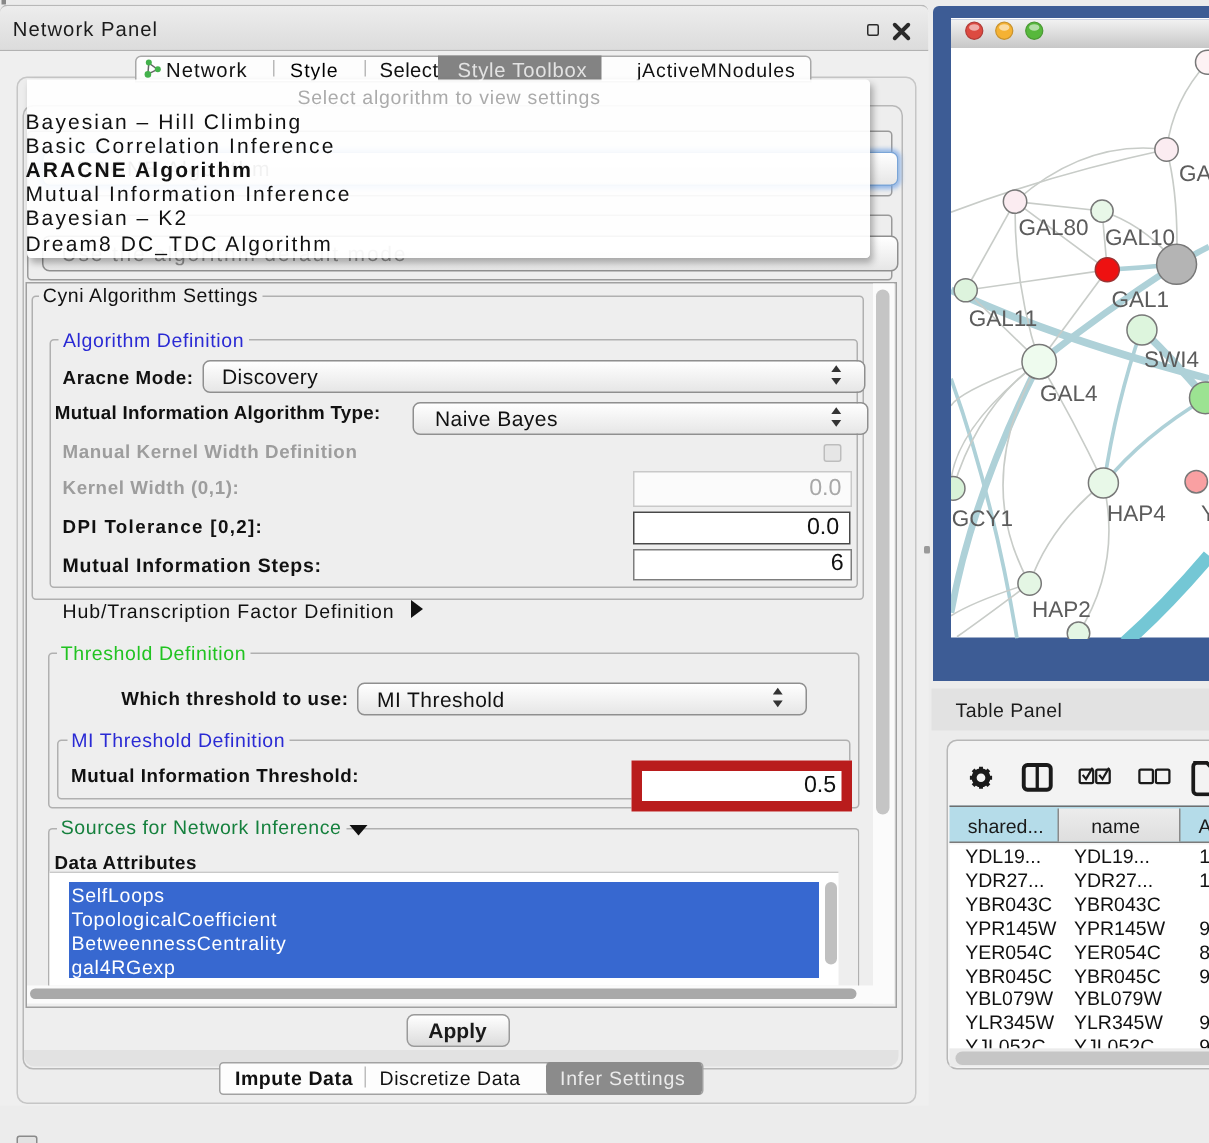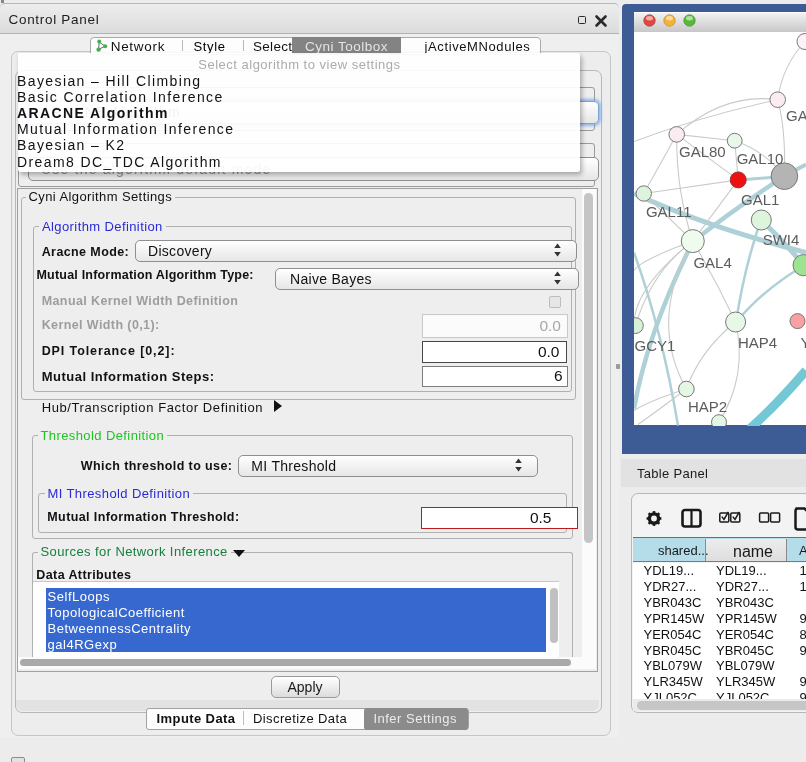--- a/index.html
+++ b/index.html
@@ -9,21 +9,21 @@
 .fl{position:absolute;font-size:12.5px;letter-spacing:0.4px;font-weight:bold;color:#111;line-height:13px;white-space:nowrap}
 .combo{position:absolute;border:1px solid #8f8f8f;border-radius:5px;background:linear-gradient(#ffffff,#e6e6e6);font-size:14px;letter-spacing:0.3px;color:#111;white-space:nowrap}
 .sp{position:absolute}
 .fld{position:absolute;background:#fff;font-size:13px;color:#111;text-align:right}
 .di{position:absolute;left:17px;font-size:14px;letter-spacing:1.4px;line-height:16px;color:#111;white-space:nowrap}
 </style></head><body>
 
 <div class="a" style="left:1px;top:0px;width:3px;height:3px;background:#888"></div>
 <div class="a" id="cpwin" style="left:0px;top:3px;width:619px;height:734px;background:#efefef;border-radius:5px 5px 0 0"></div>
 <div class="a" style="left:0px;top:3px;width:618.5px;height:28.5px;background:linear-gradient(#ededed,#dcdcdc);border-top:1px solid #b8b8b8;border-bottom:1px solid #b2b2b2;border-radius:5px 5px 0 0"></div>
-<div class="a" style="left:8.5px;top:12px;font-size:13.5px;letter-spacing:0.7px;color:#1c1c1c">Control Panel</div>
+<div class="a" style="left:8.5px;top:12px;font-size:13.5px;letter-spacing:0.7px;color:#1c1c1c">Network Panel</div>
 <div class="a" style="left:578px;top:16px;width:5.5px;height:6px;border:1.8px solid #2a2a2a;border-radius:1.5px"></div>
 <svg class="a" style="left:593px;top:13px" width="16" height="16" viewBox="0 0 16 16">
     <path d="M3.5 3.5 L12.5 12.5 M12.5 3.5 L3.5 12.5" stroke="#2a2a2a" stroke-width="2.6" stroke-linecap="round"></path>
   </svg>
 
 <div class="a" style="left:10.5px;top:51px;width:598px;height:683px;background:#ededed;border:1px solid #c6c6c6;border-radius:7px"></div>
 
 <div class="a" style="left:14.5px;top:70px;width:585px;height:641px;background:#eeeeee;border:1px solid #b8b8b8;border-radius:7px"></div>
 <div class="a" style="left:15.5px;top:699.5px;width:583px;height:11px;background:#e2e2e2;border-radius:0 0 7px 7px"></div>
 
@@ -33,21 +33,21 @@
 <div class="a" style="left:243.1px;top:40px;width:1px;height:11px;background:#b9b9b9"></div>
 <svg class="a" style="left:96px;top:39px" width="12" height="13" viewBox="0 0 12 13">
     <path d="M3.2 3 L2.6 10.4 M3.2 3 L9 7.2 M2.6 10.4 L9 7.2" fill="none" stroke="#666" stroke-width="1"></path>
     <circle cx="3.2" cy="2.6" r="2" fill="#43b14b"></circle>
     <circle cx="2.6" cy="10.6" r="2.2" fill="#43b14b"></circle>
     <circle cx="9.2" cy="7.2" r="2" fill="#43b14b"></circle>
   </svg>
 <div class="a" style="left:110.7px;top:38.5px;font-size:13.5px;letter-spacing:0.7px;color:#111">Network</div>
 <div class="a" style="left:193.4px;top:38.5px;font-size:13px;letter-spacing:0.7px;color:#000000">Style</div>
 <div class="a" style="left:253px;top:38.5px;font-size:13.5px;letter-spacing:0.3px;color:#111">Select</div>
-<div class="a" style="left:305px;top:38.5px;font-size:13.5px;letter-spacing:0.5px;color:#e3e3e3">Cyni Toolbox</div>
+<div class="a" style="left:305px;top:38.5px;font-size:13.5px;letter-spacing:0.5px;color:#e3e3e3">Style Toolbox</div>
 <div class="a" style="left:424.6px;top:38.5px;font-size:13px;letter-spacing:0.6px;color:#111">jActiveMNodules</div>
 
 <div class="fs" style="left:18px;top:87px;width:575px;height:42px;border-color:#9a9a9a"></div>
 <div class="combo" style="left:28px;top:101px;width:557px;height:21px;line-height:21px;padding-left:12px;box-shadow:0 0 3px 1.5px rgba(110,160,230,.7);border-color:#7aa5d8;letter-spacing:1.2px;color:#555">ARACNE Algorithm</div>
 <div class="fs" style="left:18px;top:142.5px;width:575px;height:42px;border-color:#9a9a9a"></div>
 <div class="combo" style="left:28px;top:157px;width:557px;height:22px;line-height:22px;padding-left:12px;letter-spacing:1.2px;color:#909090">Use the algorithm default mode</div>
 
 <div class="a" style="left:17px;top:187.5px;width:579px;height:482px;border:1px solid #a0a0a0;background:#eeeeee"></div>
 <div class="a" style="left:581.5px;top:188.5px;width:14px;height:480px;background:#fbfbfb"></div>
 <div class="a" style="left:583.5px;top:193px;width:9.5px;height:350px;background:#c5c5c5;border-radius:5px"></div>
@@ -98,38 +98,38 @@
 <div class="fl" style="left:80.8px;top:460px">Which threshold to use:</div>
 <div class="combo" style="left:238.3px;top:454.5px;width:286px;height:20px;line-height:20px;padding-left:12px">MI Threshold</div>
 <svg class="sp" style="left:513.5px;top:456.5px" width="9" height="16" viewBox="0 0 9 16">
     <path d="M4.5 1.5 L7.8 6 L1.2 6 Z" fill="#333"></path>
     <path d="M4.5 14.5 L1.2 10 L7.8 10 Z" fill="#333"></path>
   </svg>
 
 <div class="fs" style="left:38.4px;top:493px;width:527px;height:38px"></div>
 <div class="lbl" style="left:44.5px;top:486.5px;color:#2a2ad4">MI Threshold Definition</div>
 <div class="fl" style="left:47.3px;top:511px">Mutual Information Threshold:</div>
-<div class="fld" style="left:420.5px;top:506.5px;width:130px;height:20px;line-height:20px;padding-right:25px;font-size:15.5px;border:1px solid #b91c1c">0.5</div>
+<div class="fld" style="left:420.5px;top:506.5px;width:130px;height:20px;line-height:20px;padding-right:3px;font-size:15.5px;border:7px solid #b91c1c">0.5</div>
 
 <div class="fs" style="left:31.5px;top:551.5px;width:539.5px;height:105px;border-bottom:none;border-radius:3px 3px 0 0"></div>
 <div class="lbl" style="left:37.5px;top:545px;color:#15803d">Sources for Network Inference</div>
 <svg class="a" style="left:232px;top:548px" width="14" height="10" viewBox="0 0 14 10">
     <path d="M1 2 L13 2 L7 9 Z" fill="#111"></path>
   </svg>
 <div class="fl" style="left:36.3px;top:568.5px;font-size:12.5px">Data Attributes</div>
 
 <div class="a" style="left:32.8px;top:581px;width:526px;height:75px;background:#fff;border-top:1px solid #c9c9c9"></div>
 <div class="a" style="left:45.9px;top:587.5px;width:500px;height:64.8px;background:#3768d0"></div>
 <div class="a" style="left:47.6px;top:588.8px;width:490px;font-size:13px;letter-spacing:0.5px;line-height:16.2px;color:#fff">SelfLoops<br>TopologicalCoefficient<br>BetweennessCentrality<br>gal4RGexp</div>
 <div class="a" style="left:549.5px;top:588px;width:8px;height:55px;background:#c0c0c0;border-radius:4px"></div>
 
 <div class="a" style="left:18px;top:657px;width:578px;height:12px;background:#fbfbfb"></div>
 <div class="a" style="left:20px;top:658.8px;width:551px;height:7.5px;background:#a9a9a9;border-radius:4.5px"></div>
 
-<div class="a" style="left:270.5px;top:675.5px;width:67px;height:20px;border:1px solid #9a9a9a;border-radius:5px;background:linear-gradient(#ffffff,#dcdcdc);font-size:14px;font-weight:400;color:#1a1a1a;text-align:center;line-height:20px">Apply</div>
+<div class="a" style="left:270.5px;top:675.5px;width:67px;height:20px;border:1px solid #9a9a9a;border-radius:5px;background:linear-gradient(#ffffff,#dcdcdc);font-size:14px;font-weight:700;color:#1a1a1a;text-align:center;line-height:20px">Apply</div>
 
 <div class="a" style="left:146px;top:708px;width:321px;height:20px;background:#fdfdfd;border:1px solid #a2a2a2;border-radius:3px"></div>
 <div class="a" style="left:364px;top:708px;width:103.5px;height:22px;background:#8b8b8b;border-radius:3px"></div>
 <div class="a" style="left:242.5px;top:711px;width:1px;height:14px;background:#bdbdbd"></div>
 <div class="a" style="left:156.6px;top:711px;font-size:13px;font-weight:bold;letter-spacing:0.4px;color:#111">Impute Data</div>
 <div class="a" style="left:253px;top:711px;font-size:13px;font-weight:normal;letter-spacing:0.4px;color:#111">Discretize Data</div>
 <div class="a" style="left:373.4px;top:711px;font-size:13px;letter-spacing:0.5px;color:#ebebeb">Infer Settings</div>
 
 <div class="a" style="left:11px;top:757px;width:12px;height:12px;background:#e2e2e2;border:1px solid #8a8a8a;border-radius:2px"></div>
 
@@ -256,22 +256,22 @@
       <path d="M92.8 11.6 l2.2 2.8 4.4-7.6"></path>
 <rect x="119.6" y="8" width="9" height="9" rx="1"></rect>
 <rect x="130.6" y="8" width="9" height="9" rx="1"></rect>
 </g>
 
 <path d="M155.5 3.5 h9 l6 6 v12.5 a2.5 2.5 0 0 1 -2.5 2.5 h-10 a2.5 2.5 0 0 1 -2.5 -2.5 v-16 a2.5 2.5 0 0 1 2.5 -2.5 z" fill="none" stroke="#1a1a1a" stroke-width="2.5"></path>
 </svg>
 
 <div class="a" style="left:632.5px;top:537.2px;width:173.5px;height:22.8px;border-top:1.5px solid #6e6e6e;border-bottom:1.5px solid #7a7a7a;background:#b5dce9"></div>
 <div class="a" style="left:705px;top:538.7px;width:80px;height:22.8px;background:linear-gradient(#ececec,#dedede);border-left:1px solid #8a8a8a;border-right:1px solid #8a8a8a"></div>
-<div class="a" style="left:632.5px;top:543px;width:76px;font-size:13px;color:#1a1a1a;text-align:right">shared...</div>
-<div class="a" style="left:713px;top:543px;width:80px;font-size:16px;color:#1a1a1a;text-align:center">name</div>
+<div class="a" style="left:632.5px;top:543px;width:76px;font-size:13px;color:#1a1a1a;text-align:center">shared...</div>
+<div class="a" style="left:680px;top:543px;width:80px;font-size:13px;color:#1a1a1a;text-align:right">name</div>
 <div class="a" style="left:799px;top:543px;width:20px;font-size:13px;color:#1a1a1a">A</div>
 
 <div class="a" style="left:632.5px;top:563px;width:173.5px;height:136px;background:#fff;overflow:hidden;font-size:13px;color:#111">
 <div style="position:absolute;left:11px;top:0;line-height:15.9px">YDL19...<br>YDR27...<br>YBR043C<br>YPR145W<br>YER054C<br>YBR045C<br>YBL079W<br>YLR345W<br>YJL052C</div>
 <div style="position:absolute;left:83.5px;top:0;line-height:15.9px">YDL19...<br>YDR27...<br>YBR043C<br>YPR145W<br>YER054C<br>YBR045C<br>YBL079W<br>YLR345W<br>YJL052C</div>
 <div style="position:absolute;left:167px;top:0;line-height:15.9px">13<br>12<br>&nbsp;<br>9.<br>8.<br>9.<br>&nbsp;<br>9.<br>9.</div>
 </div>
 
 <div class="a" style="left:632.5px;top:699px;width:173.5px;height:12px;background:#ebebeb"></div>
 <div class="a" style="left:637px;top:700.5px;width:169px;height:9px;background:#c6c6c6;border-radius:5px 0 0 5px"></div>

